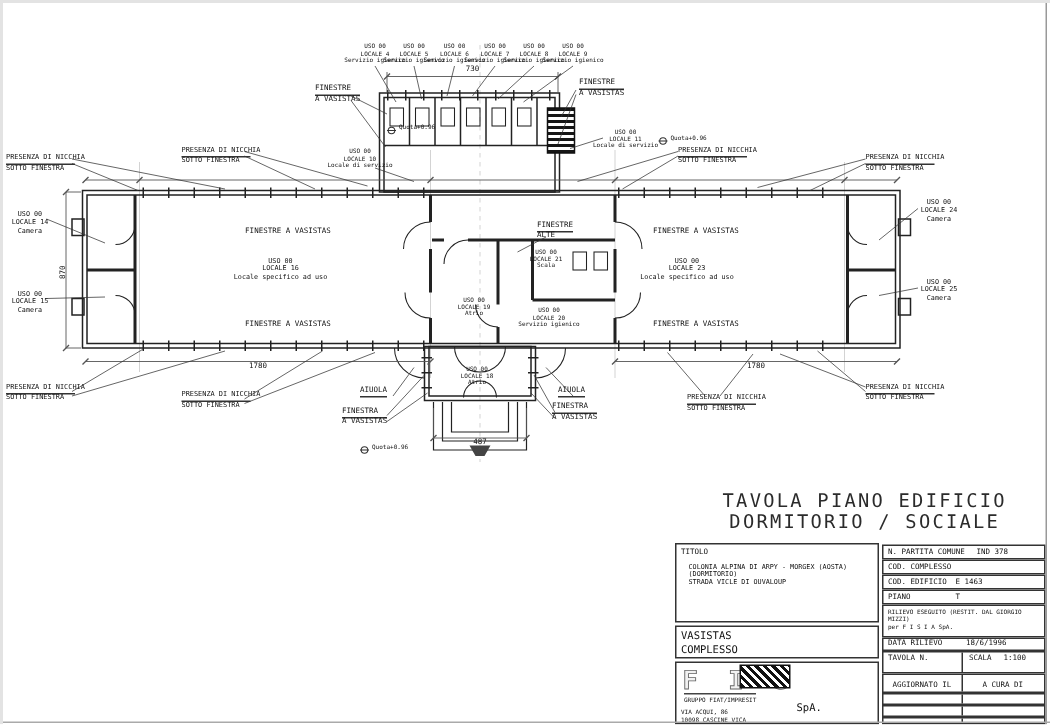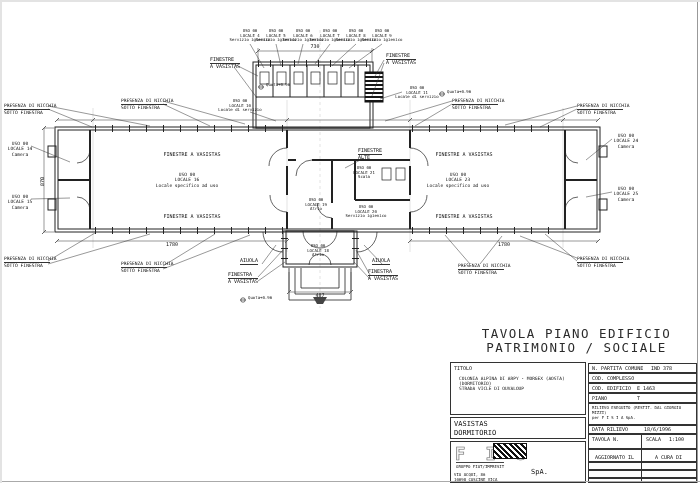--- a/index.html
+++ b/index.html
@@ -325,35 +325,35 @@
   <div class="lbl t4" style="left:248px;top:296px">Quota+0.96</div>
 
   <div class="lbl c" style="left:315px;top:44px">730</div>
   <div class="lbl rot" style="left:40px;top:186px">870</div>
   <div class="lbl c" style="left:172px;top:242px">1780</div>
   <div class="lbl c" style="left:504px;top:242px">1780</div>
   <div class="lbl c" style="left:320px;top:293px">487</div>
 
   <div class="bigtitle">
     <div>TAVOLA PIANO EDIFICIO</div>
-    <div>PATRIMONIO / SOCIALE</div>
+    <div>DORMITORIO / SOCIALE</div>
   </div>
 
   <div class="tb" style="left:450px;top:362px;width:136px;height:53px">
     <div class="pad">
       <div style="font-size:5px">TITOLO</div>
       <div class="t45" style="margin:5px 0 0 5px">COLONIA ALPINA DI ARPY - MORGEX (AOSTA)</div>
       <div class="t45" style="margin-left:5px">(DORMITORIO)</div>
       <div class="t45" style="margin-left:5px">STRADA VICLE DI OUVALOUP</div>
     </div>
   </div>
   <div class="tb" style="left:450px;top:417px;width:136px;height:22px">
     <div class="pad" style="font-size:7px;line-height:1.3">
       <div>VASISTAS</div>
-      <div>DORMITORIO</div>
+      <div>COMPLESSO</div>
     </div>
   </div>
   <div class="tb" style="left:450px;top:441px;width:136px;height:42px">
     <div class="fis" style="left:4px;top:2px">F I S</div>
     <div class="hatchbox" style="left:42px;top:1px;width:32px;height:14px"></div>
     <div style="position:absolute;left:80px;top:26px;font-size:7px">SpA.</div>
     <div class="t4" style="position:absolute;left:5px;top:20px;border-top:1px solid #444;padding-top:1px">GRUPPO FIAT/IMPRESIT</div>
     <div class="t4" style="position:absolute;left:3px;top:30px">VIA ACQUI, 86</div>
     <div class="t4" style="position:absolute;left:3px;top:35px">10098 CASCINE VICA</div>
   </div>

